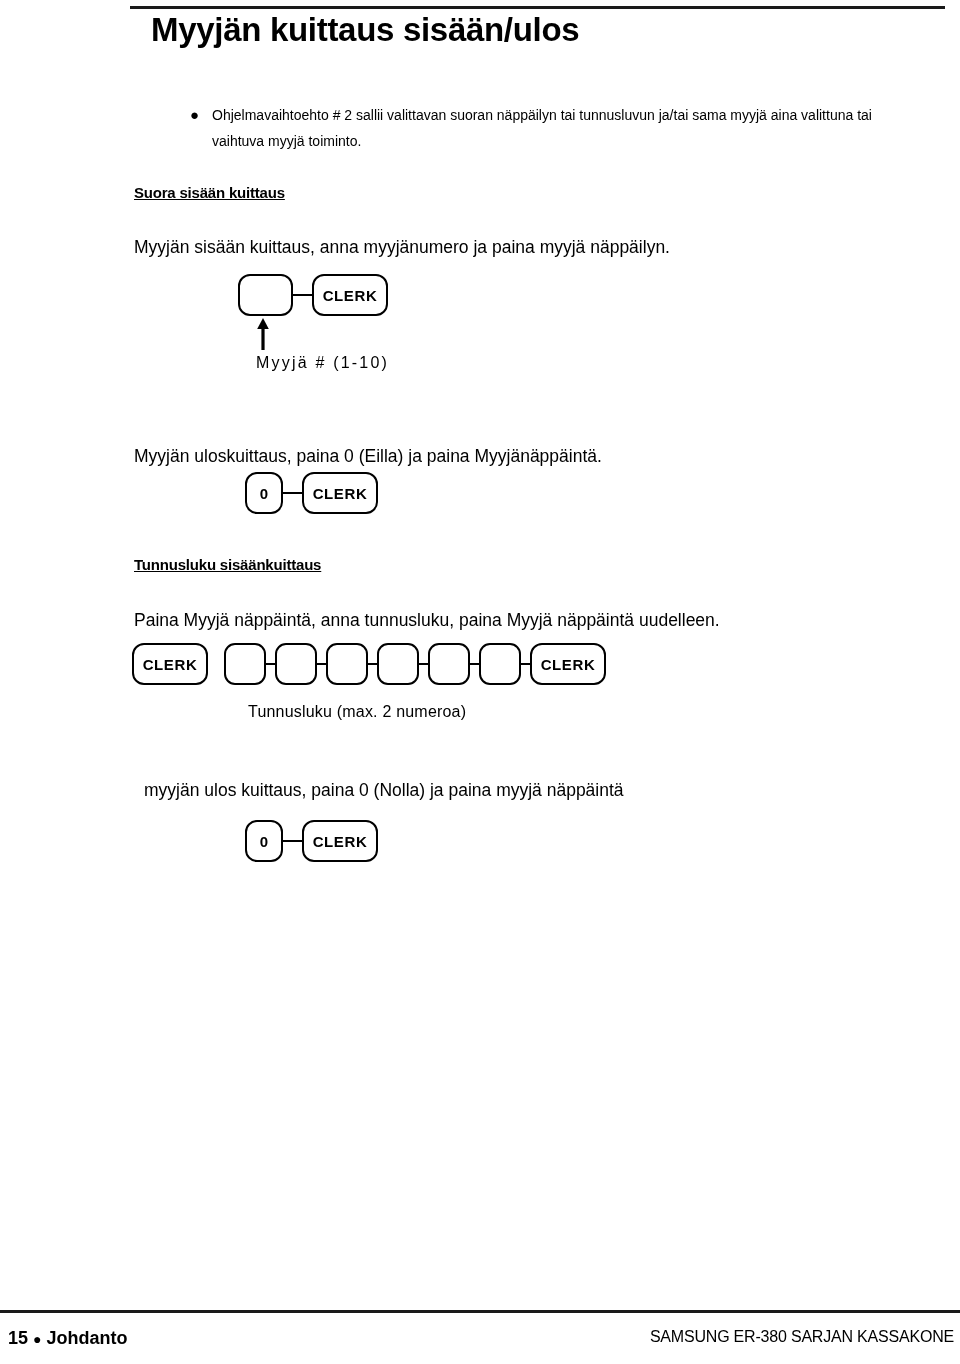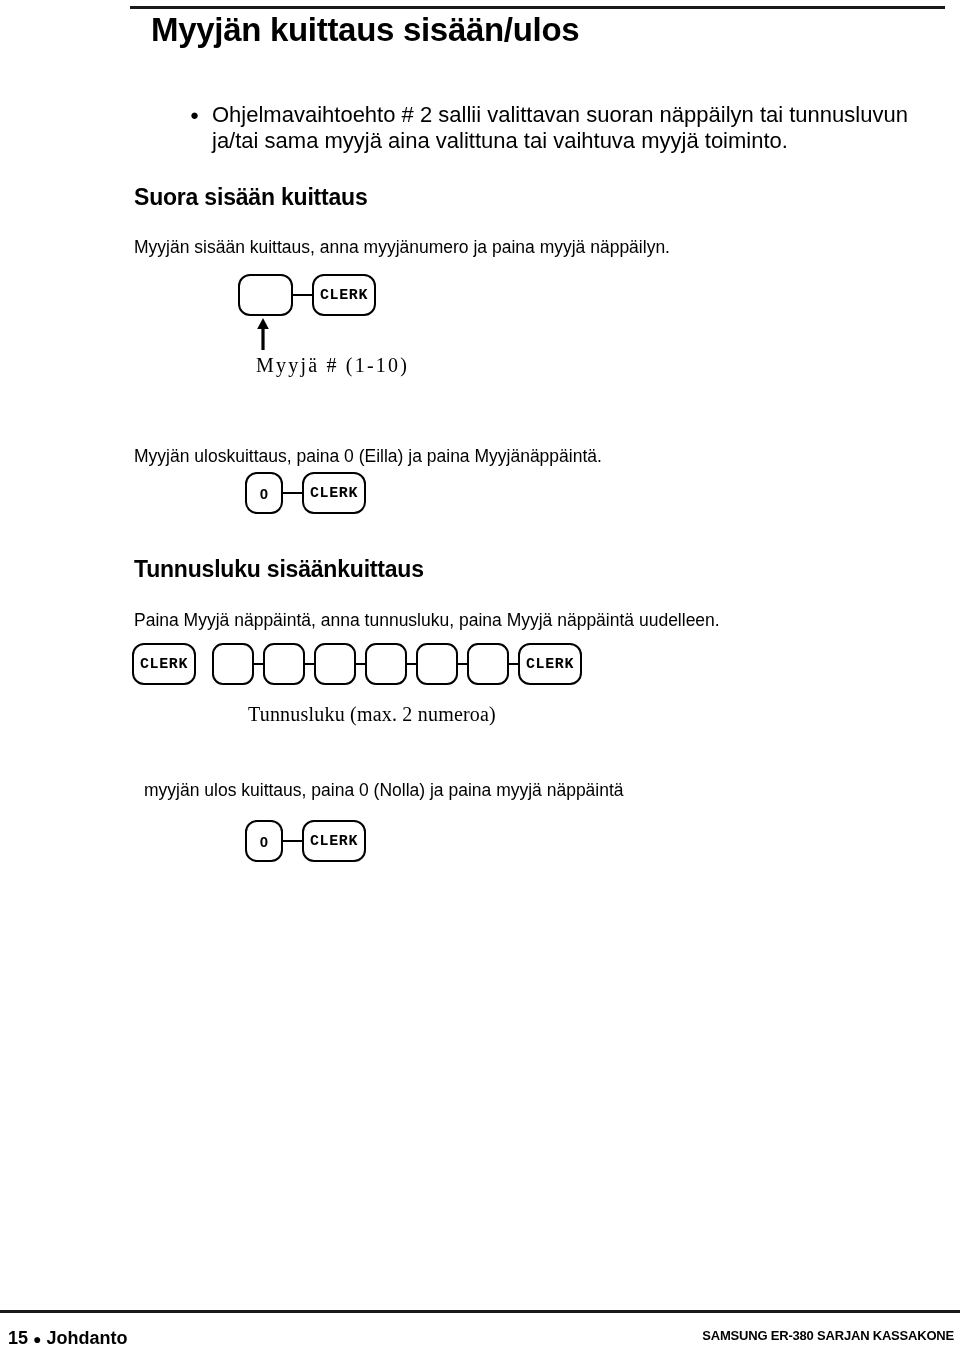--- a/index.html
+++ b/index.html
@@ -50,31 +50,32 @@
   }
   .bullet-dot {
     width: 22px;
     flex: 0 0 22px;
     font-size: 15px;
     line-height: 26px;
     text-align: left;
   }
   .bullet-text {
     flex: 1;
-    font-size: 22px;
+    font-size: 14px;
     line-height: 26px;
   }
 
   
   .section-heading {
     position: absolute;
-    font-size: 23px;
+    font-size: 15px;
     font-weight: bold;
     letter-spacing: -0.2px;
     white-space: nowrap;
+    text-decoration: underline;
   }
   #heading-suora  { left: 134px; top: 184px; }
   #heading-tunnus { left: 134px; top: 556px; }
 
   
   .body-text {
     position: absolute;
     font-size: 17.5px;
     line-height: 24px;
     white-space: nowrap;
@@ -96,21 +97,21 @@
     border-radius: 12px;
     background: #ffffff;
     display: flex;
     align-items: center;
     justify-content: center;
     font-weight: bold;
     font-size: 15px;
     letter-spacing: 0.6px;
     height: 42px;
   }
-  .key.clerk { width: 64px; font-family: Liberation Mono, monospace; }
+  .key.clerk { width: 76px; }
   .key.blank { width: 55px; }
   .key.digit { width: 38px; font-size: 15px; letter-spacing: 0; }
   .key.slot  { width: 42px; border-radius: 11px; }
   .connector {
     width: 19px;
     height: 2.5px;
     background: #000000;
     flex: 0 0 auto;
   }
   .connector.short { width: 9px; }
@@ -128,22 +129,22 @@
   
   .arrow-up {
     position: absolute;
     left: 256px;
     top: 318px;
     width: 14px;
     height: 32px;
   }
   .caption-serif {
     position: absolute;
-    font-family: Liberation Serif, serif;
-    font-size: 20px;
+    font-family: Liberation Sans, sans-serif;
+    font-size: 16px;
     white-space: nowrap;
   }
   #caption-myyja {
     left: 256px;
     top: 354px;
     letter-spacing: 2.2px;
   }
   #caption-tunnusluku {
     left: 248px;
     top: 703px;
@@ -168,22 +169,22 @@
     white-space: nowrap;
   }
   .footer-left .dot {
     font-size: 14px;
     padding: 0 5px;
   }
   .footer-right {
     position: absolute;
     right: 6px;
     top: 1328px;
-    font-size: 13px;
-    font-weight: bold;
+    font-size: 16px;
+    font-weight: normal;
     letter-spacing: -0.2px;
     white-space: nowrap;
   }
 </style>
 </head>
 <body>
 
 <div class="top-rule"></div>
 
 <div class="page-title">Myyjän kuittaus sisään/ulos</div>

